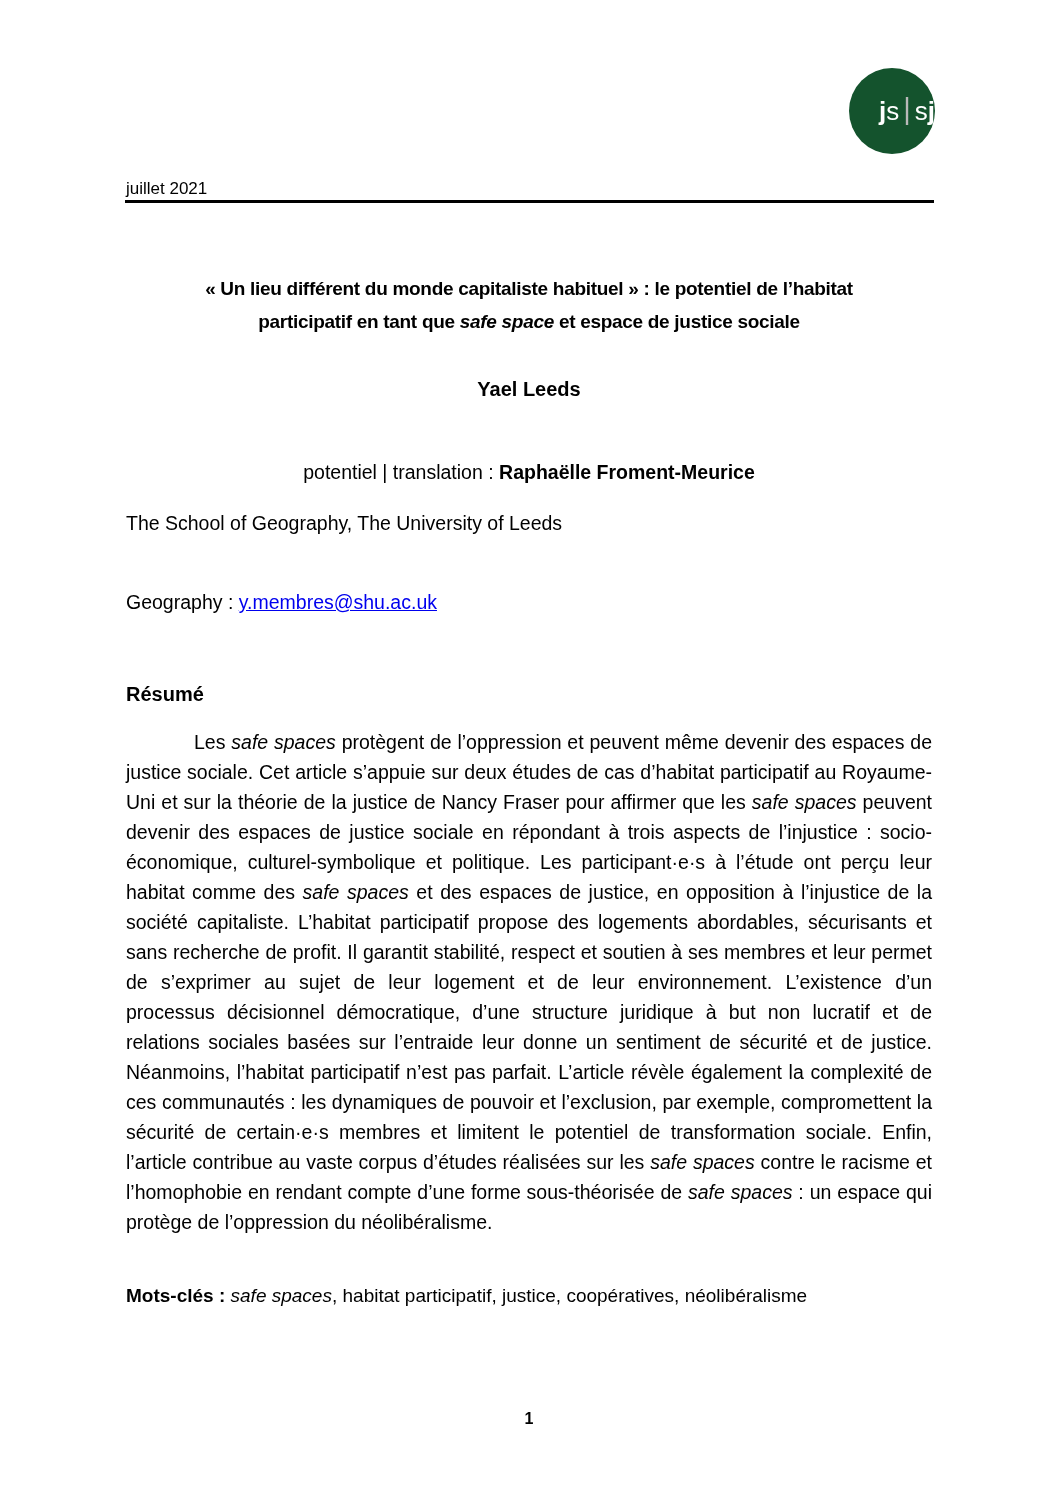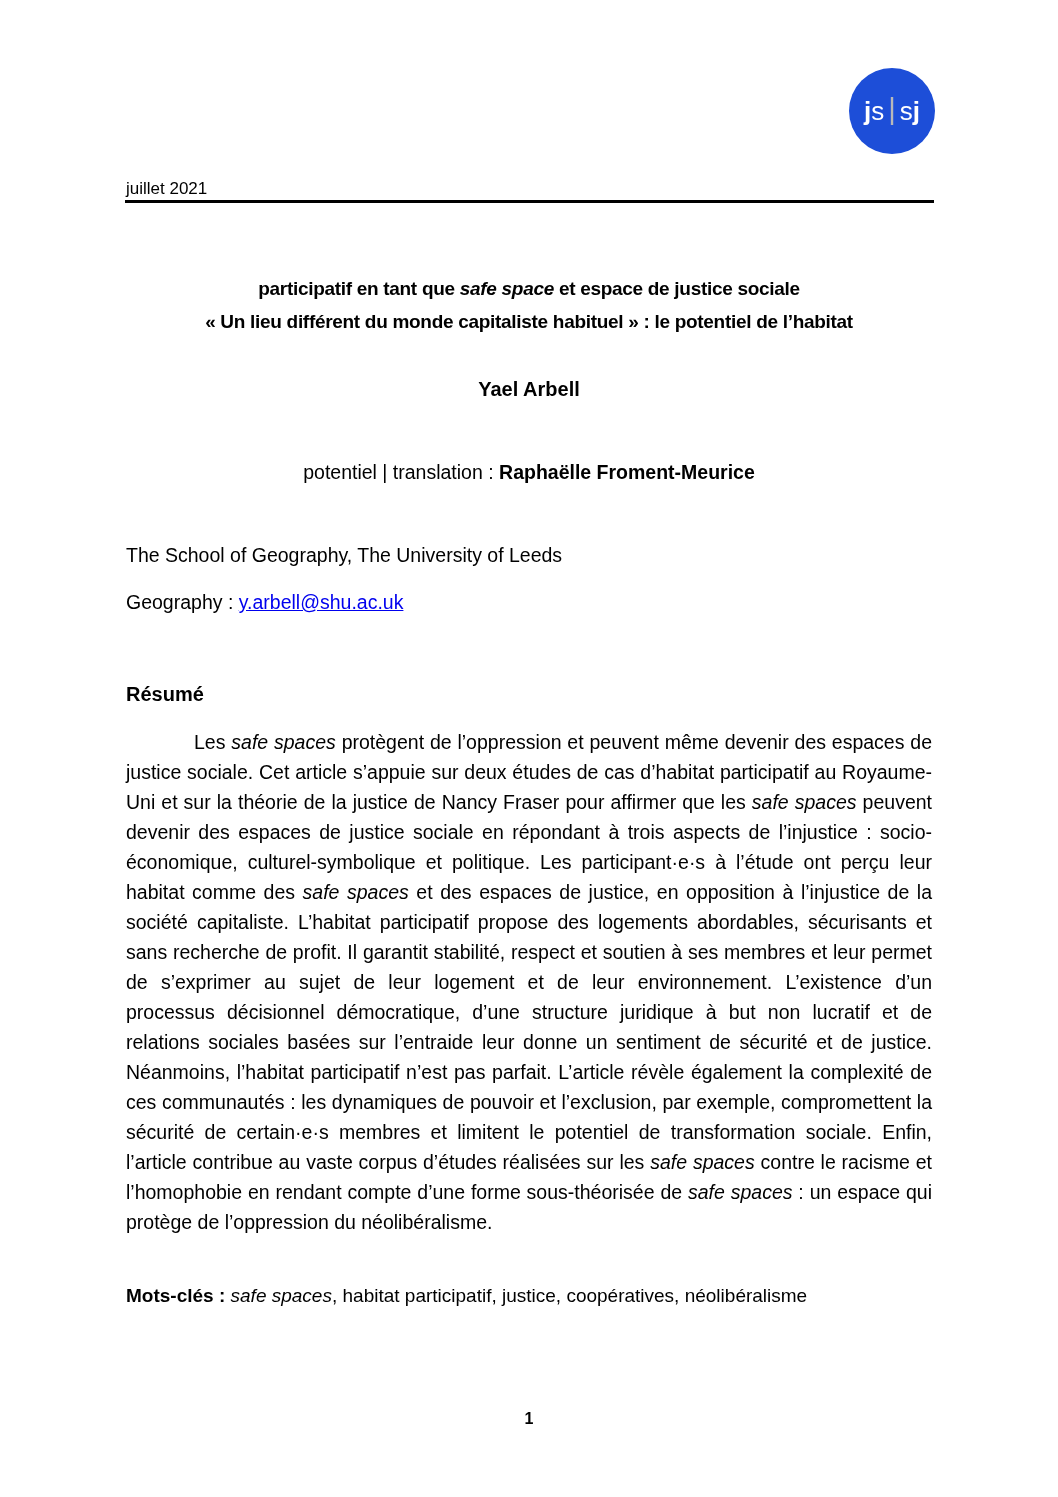--- a/index.html
+++ b/index.html
@@ -16,24 +16,24 @@
   .it { font-style: italic; }
   .bd { font-weight: 700; }
 
   .logo {
     position: absolute;
     top: 68px;
     left: 849px;
     width: 86px;
     height: 86px;
     border-radius: 50%;
-    background: #1d4ed8;
+    background: #14532d;
     display: flex;
     align-items: center;
-    justify-content: center;
+    justify-content: flex-end;
     color: #ffffff;
     font-size: 26px;
   }
   .logo-divider {
     color: #b9b9b9;
     font-size: 29px;
     font-weight: 300;
     margin: 0 4px;
     transform: translateY(-2px);
     display: inline-block;
@@ -80,21 +80,21 @@
   .translation {
     position: absolute;
     top: 461px;
     left: 126px;
     width: 806px;
     text-align: center;
     font-size: 19.5px;
   }
   .affiliation {
     position: absolute;
-    top: 544px;
+    top: 512px;
     left: 126px;
     width: 806px;
     font-size: 19.5px;
   }
   .contact {
     position: absolute;
     top: 591px;
     left: 126px;
     width: 806px;
     font-size: 19.5px;
@@ -149,32 +149,32 @@
   <div class="logo">
     <span><span class="bd">j</span><span>s</span></span>
     <span class="logo-divider">|</span>
     <span><span>s</span><span class="bd">j</span></span>
   </div>
 
   <div class="date">juillet 2021</div>
   <div class="rule"></div>
 
   <h1 class="title">
+    <span class="line"><span>« Un lieu différent du monde capitaliste habituel » : le potentiel de l’habitat</span></span>
     <span class="line"><span>participatif en tant que </span><span class="it">safe space</span><span> et espace de justice sociale</span></span>
-    <span class="line"><span>« Un lieu différent du monde capitaliste habituel » : le potentiel de l’habitat</span></span>
   </h1>
 
-  <div class="author">Yael Arbell</div>
+  <div class="author">Yael Leeds</div>
 
   <div class="translation"><span>potentiel | translation : </span><span class="bd">Raphaëlle Froment-Meurice</span></div>
 
   <div class="affiliation">The School of Geography, The University of Leeds</div>
 
   <div class="contact">
-    <span>Geography : </span><a class="email-link">y.arbell@shu.ac.uk</a>
+    <span>Geography : </span><a class="email-link">y.membres@shu.ac.uk</a>
   </div>
 
   <h2 class="abstract-heading">Résumé</h2>
 
   <p class="abstract"><span>Les </span><span class="it">safe spaces</span><span> protègent de l’oppression et peuvent même devenir des espaces de justice sociale. Cet article s’appuie sur deux études de cas d’habitat participatif au Royaume-Uni et sur la théorie de la justice de Nancy Fraser pour affirmer que les </span><span class="it">safe spaces</span><span> peuvent devenir des espaces de justice sociale en répondant à trois aspects de l’injustice : socio-économique, culturel-symbolique et politique. Les participant·e·s à l’étude ont perçu leur habitat comme des </span><span class="it">safe spaces</span><span> et des espaces de justice, en opposition à l’injustice de la société capitaliste. L’habitat participatif propose des logements abordables, sécurisants et sans recherche de profit. Il garantit stabilité, respect et soutien à ses membres et leur permet de s’exprimer au sujet de leur logement et de leur environnement. L’existence d’un processus décisionnel démocratique, d’une structure juridique à but non lucratif et de relations sociales basées sur l’entraide leur donne un sentiment de sécurité et de justice. Néanmoins, l’habitat participatif n’est pas parfait. L’article révèle également la complexité de ces communautés : les dynamiques de pouvoir et l’exclusion, par exemple, compromettent la sécurité de certain·e·s membres et limitent le potentiel de transformation sociale. Enfin, l’article contribue au vaste corpus d’études réalisées sur les </span><span class="it">safe spaces</span><span> contre le racisme et l’homophobie en rendant compte d’une forme sous-théorisée de </span><span class="it">safe spaces</span><span> : un espace qui protège de l’oppression du néolibéralisme.</span></p>
 
   <div class="keywords"><span class="bd">Mots-clés : </span><span class="it">safe spaces</span><span>, habitat participatif, justice, coopératives, néolibéralisme</span></div>
 
   <div class="pagenum">1</div>
 

